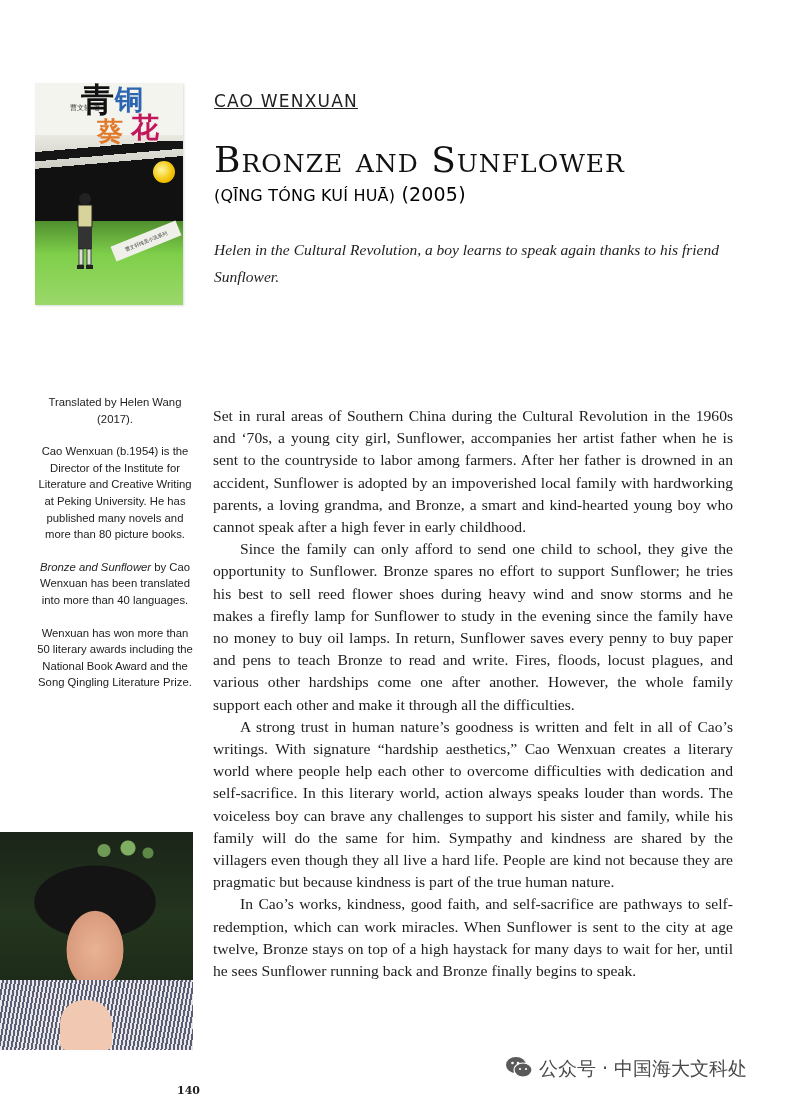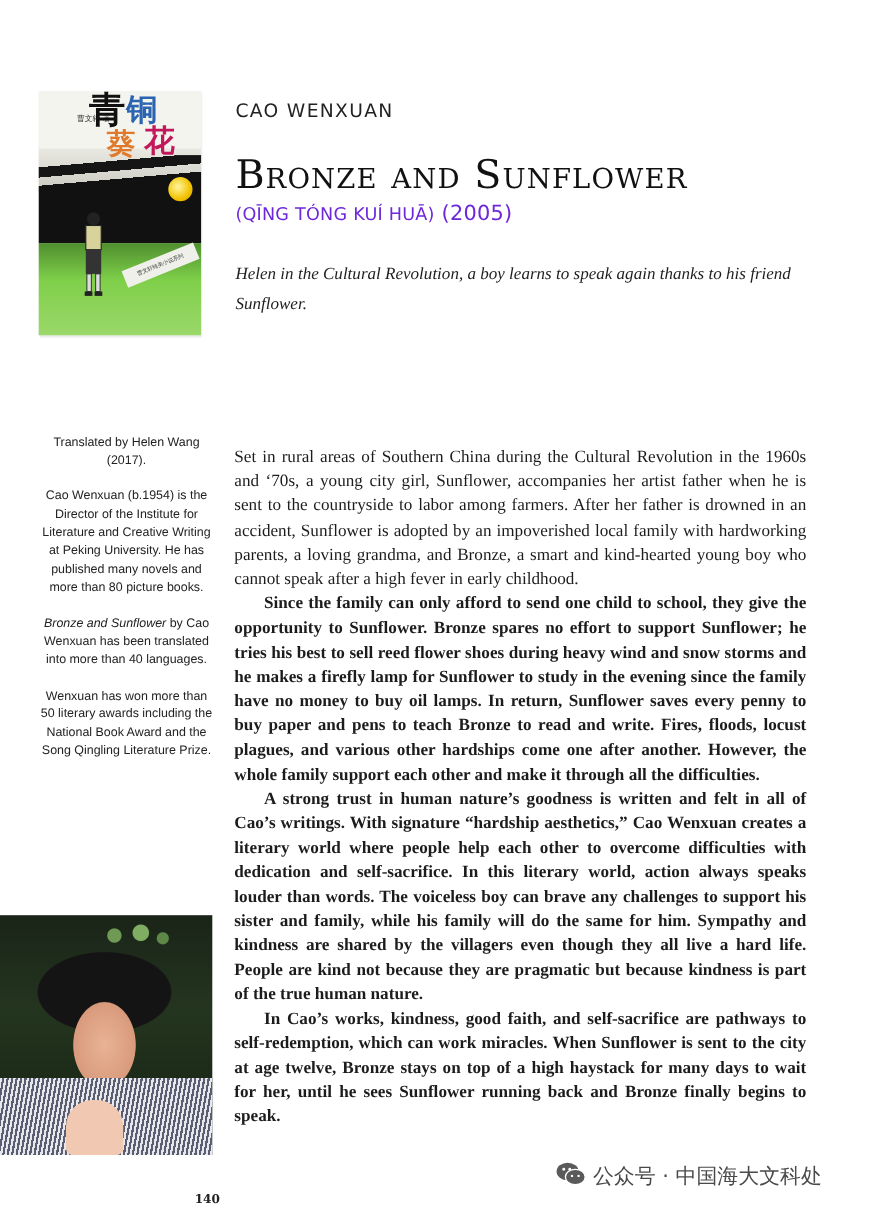--- a/index.html
+++ b/index.html
@@ -61,30 +61,30 @@
       font: 5px "DejaVu Sans", sans-serif; color: #333; text-align: center; line-height: 16px;
     }
     #cover .pub {
       position: absolute; left: 100px; top: 198px; width: 40px; height: 10px;
       font: 4px "DejaVu Sans", sans-serif; color: #222;
     }
 
     
     #author-name {
       left: 214px; top: 91px;
-      font: 17px "DejaVu Sans", sans-serif; letter-spacing: 1.2px; color: #222;
+      font: 17px "DejaVu Sans", sans-serif; letter-spacing: 1.2px; color: #222; text-decoration: underline;
     }
     #book-title {
       left: 214px; top: 140px;
       font: 36px "DejaVu Serif", serif; font-variant: small-caps; letter-spacing: 1px;
       color: #111; line-height: 40px;
     }
     #book-subtitle {
       left: 214px; top: 183px;
-      font: 19px "DejaVu Sans", sans-serif; color: #6d28d9; letter-spacing: 0.2px;
+      font: 19px "DejaVu Sans", sans-serif; color: #000000; letter-spacing: 0.2px;
     }
     #book-subtitle .pinyin { font-size: 16px; }
     #tagline {
       left: 214px; top: 236px; width: 540px;
       font: italic 15.5px/27px "Liberation Serif", serif; color: #1e1e1e;
     }
 
     
     #sidebar {
       left: 34px; top: 378px; width: 162px;
@@ -94,21 +94,21 @@
     #sidebar i { font-style: italic; }
 
     
     #body-text {
       left: 213px; top: 374px; width: 520px;
       font: 15.6px/22.2px "Liberation Serif", serif; color: #1c1c1c;
       text-align: justify;
       margin-top: 31px;
     }
     #body-text p { margin: 0; }
-    #body-text p + p { text-indent: 27px; font-weight: bold; }
+    #body-text p + p { text-indent: 27px; }
 
     
     #author-photo {
       left: 0px; top: 832px; width: 193px; height: 218px; overflow: hidden;
       background:
         radial-gradient(ellipse 40px 55px at 95px 118px, #e8b394 0%, #d99a7c 70%, transparent 72%),
         radial-gradient(ellipse 75px 45px at 95px 70px, #141414 0%, #141414 80%, transparent 82%),
         linear-gradient(180deg, #1a2418 0%, #24351f 40%, #1c2a17 70%, #6b6f7a 100%);
     }
     #author-photo .shirt {

